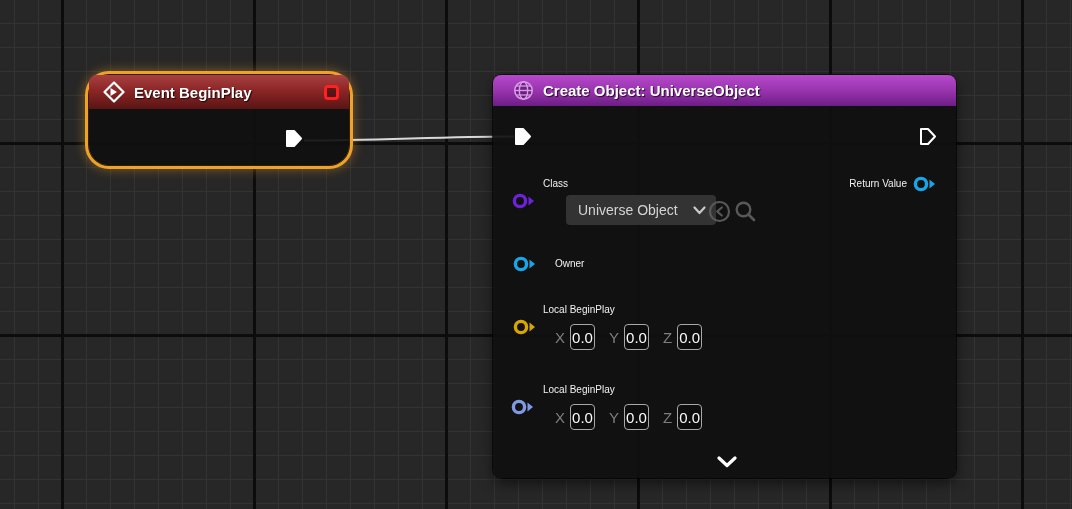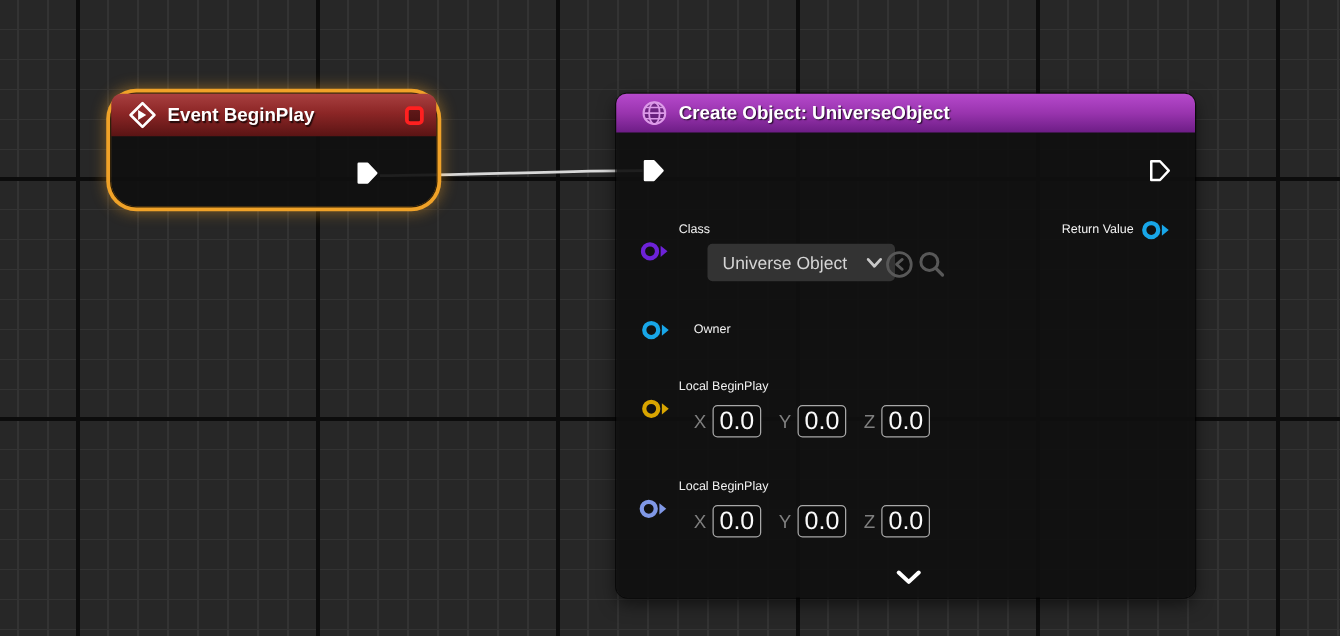--- a/index.html
+++ b/index.html
@@ -35,22 +35,22 @@
   .abs{ position:absolute; }
   .pin-label{ color:#f2f2f2; font-size:10px; line-height:20px; white-space:nowrap; }
   .right-align{ text-align:right; }
   .dropdown{ position:absolute; left:73px; top:120px; width:150px; height:30px;
     background:#333333; border-radius:4px; display:flex; align-items:center;
     padding:0 10px 0 12px; cursor:pointer; }
   .dropdown .dd-text{ color:#d5d5d5; font-size:14px; flex:1 1 auto; white-space:nowrap; }
   .xyz-row{ position:absolute; display:flex; align-items:center; }
   .axis-label{ color:#7f7f7f; font-size:15px; margin:0 5px 0 14px; }
   .axis-label.first{ margin-left:0; }
-  .num-input{ width:39px; height:26px; background:#0d0d0d; border:1.6px solid #a8a8a8;
-    border-radius:4px; color:#fafafa; font-size:20px; font-family:"Liberation Sans",sans-serif;
+  .num-input{ width:25px; height:26px; background:#0d0d0d; border:1.6px solid #a8a8a8;
+    border-radius:4px; color:#fafafa; font-size:15px; font-family:"Liberation Sans",sans-serif;
     text-align:center; outline:none; }
   svg{ display:block; }
   .clickable{ cursor:pointer; }
 </style>
 </head>
 <body>
 
 <div class="canvas">
 
   <svg class="wires">

